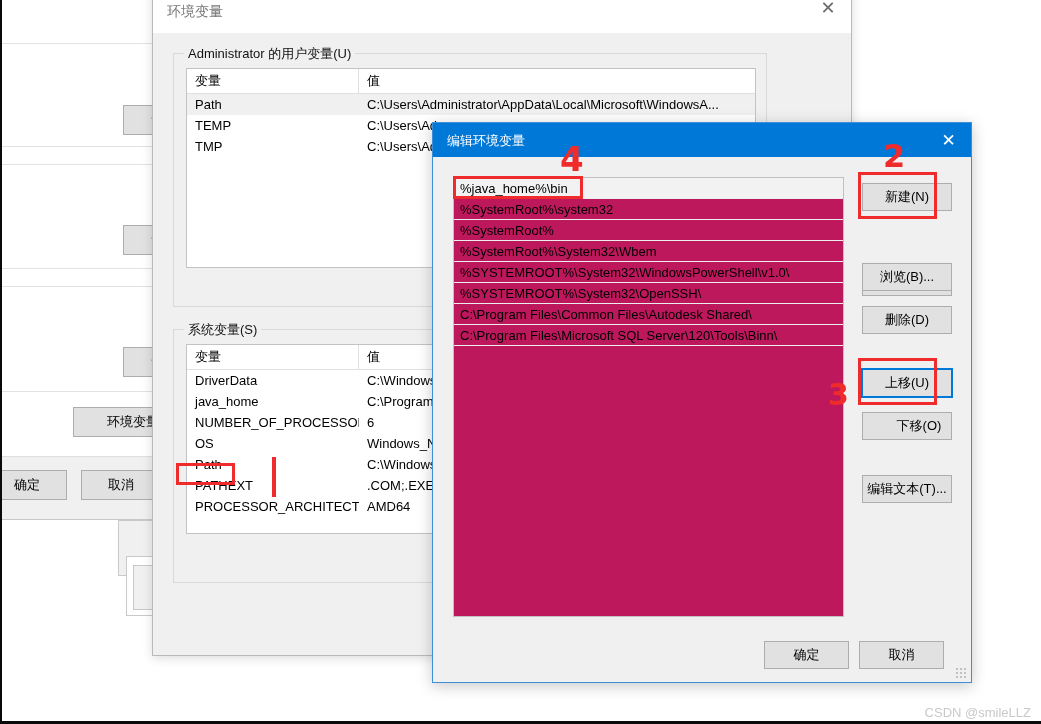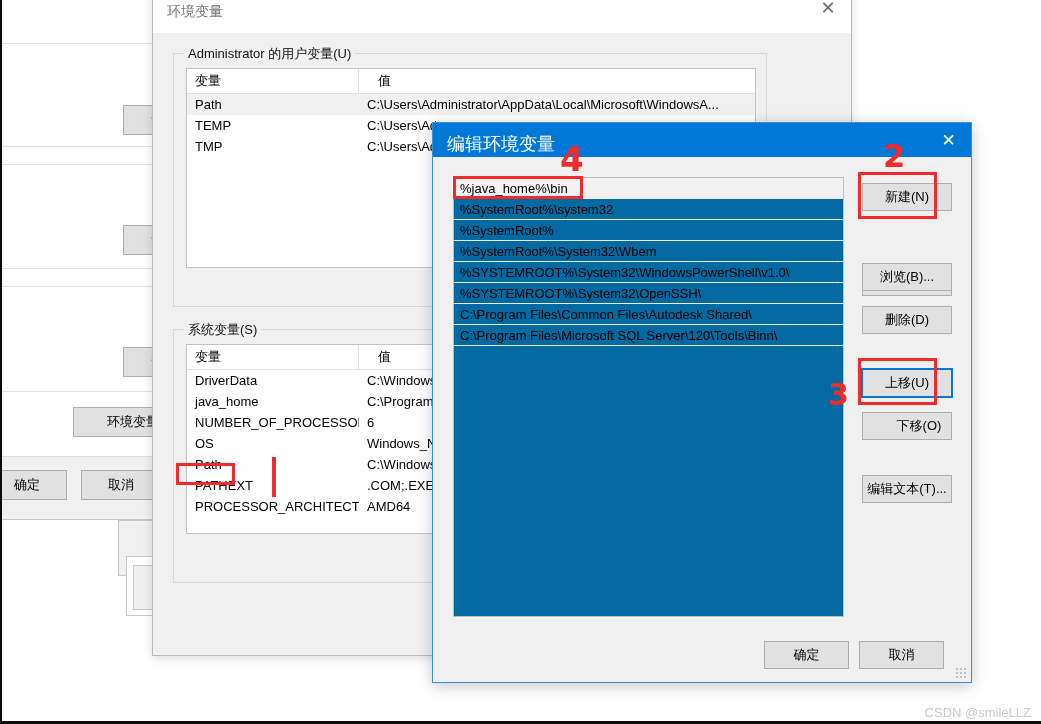--- a/index.html
+++ b/index.html
@@ -139,21 +139,20 @@
     border: 1px solid #c3c3c3;
     box-sizing: border-box;
     overflow: hidden;
   }
   .vl-header {
     display: flex;
     height: 24px;
     border-bottom: 1px solid #e0e0e0;
     background: #ffffff;
     font-size: 13px;
-    gap: 11px;
   }
   .vl-header .col {
     padding: 3px 8px;
     box-sizing: border-box;
     white-space: nowrap;
     overflow: hidden;
   }
   .vl-header .col.c1 { width: 172px; border-right: 1px solid #e0e0e0; }
   .vl-row {
     display: flex;
@@ -183,37 +182,37 @@
   }
   #editdlg .ed-titlebar {
     height: 34px;
     background: #0078d7;
     position: relative;
   }
   #editdlg .ed-title {
     position: absolute;
     left: 14px; top: 9px;
     color: #ffffff;
-    font-size: 18px;
+    font-size: 13px;
     white-space: nowrap;
   }
   #editdlg .ed-close {
     position: absolute;
     right: 0; top: 0;
     width: 45px; height: 34px;
     display: flex; align-items: center; justify-content: center;
     color: #ffffff;
     font-size: 17px;
     font-family: "DejaVu Sans", sans-serif;
   }
   #pathlist {
     position: absolute;
     left: 20px; top: 54px;
     width: 391px; height: 440px;
-    background: #0369a1;
+    background: #be185d;
     border: 1px solid #c0c0c0;
     box-sizing: border-box;
     overflow: hidden;
   }
   .pl-row {
     height: 21px;
     line-height: 21px;
     padding: 0 6px;
     font-size: 13px;
     white-space: nowrap;

